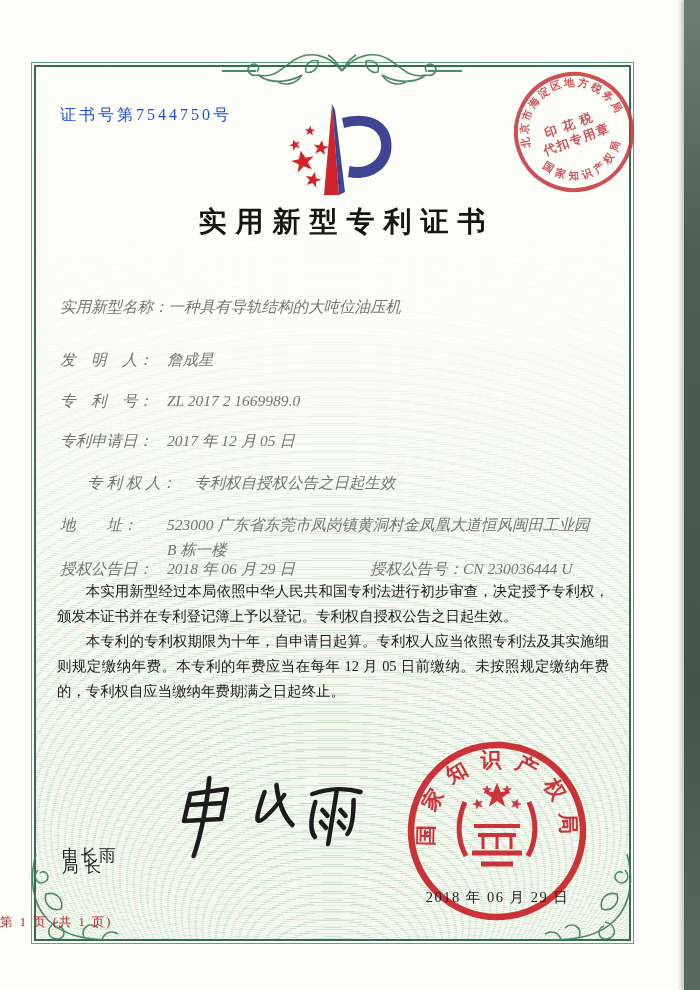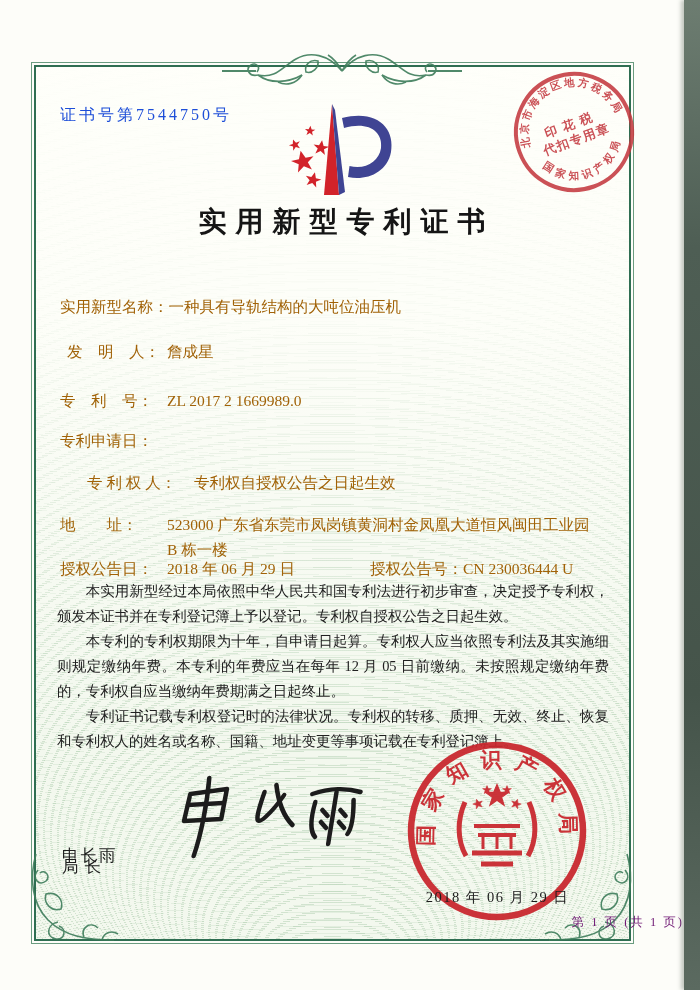--- a/index.html
+++ b/index.html
@@ -24,43 +24,43 @@
 
   .flourish{position:absolute;stroke:#3e7d5b;fill:none;opacity:.9;}
 
   .cert-no{position:absolute;left:60px;top:105px;font-size:16px;letter-spacing:3px;color:#1d4ed8;}
 
   .logo{position:absolute;left:282px;top:102px;}
 
   .title{position:absolute;left:0;top:203px;width:684px;text-align:center;
          font-size:28px;font-weight:bold;letter-spacing:9px;text-indent:9px;color:#151515;}
 
-  .frow{position:absolute;left:60px;display:flex;font-size:15.5px;line-height:25px;color:#a16207;}
+  .frow{position:absolute;left:60px;display:flex;font-size:15.5px;line-height:25px;color:#737373;font-style:italic;}
   .flabel{display:inline-block;min-width:107px;white-space:nowrap;}
   .fvalue{display:inline-block;}
   .addr-val{max-width:425px;}
   .auth-row{width:560px;}
   .auth2{position:absolute;left:310px;top:0;display:flex;}
 
   .paras{position:absolute;left:57px;top:579px;width:552px;font-size:14.4px;line-height:25px;
          text-align:justify;color:#202020;}
   .paras p{margin:0;text-indent:2em;}
 
   .sig-role{position:absolute;left:62px;top:856px;font-size:16.5px;letter-spacing:6px;}
   .sig-name{position:absolute;left:62px;top:845px;font-size:16.5px;letter-spacing:2px;}
   .autograph{position:absolute;left:163px;top:772px;}
 
   .seal{position:absolute;left:402px;top:736px;opacity:.93;}
   .seal-date{position:absolute;left:400px;top:888px;width:195px;text-align:center;
              font-size:14.5px;letter-spacing:1.5px;color:#1c1c1c;}
 
   .tax-stamp{position:absolute;left:499px;top:57px;transform:rotate(-20deg);opacity:.88;}
 
-  .footer{position:absolute;left:0;top:914px;width:684px;text-align:right;
-          font-size:12.5px;letter-spacing:2px;color:#701a75;}
+  .footer{position:absolute;left:0;top:914px;width:684px;text-align:left;
+          font-size:12.5px;letter-spacing:2px;color:#b91c1c;}
 </style>
 </head>
 <body>
 
 <div class="page">
 
   <div class="sheet">
 
     <div class="frame">
       <div class="frame-inner"></div>
@@ -136,30 +136,31 @@
         <use href="#star1" transform="translate(28,29) scale(0.52) rotate(5)"></use>
       </g>
     </svg>
 
     <div class="title">实用新型专利证书</div>
 
     <div class="frow" style="top:294px;">
       <span class="flabel">实用新型名称：</span>
       <span class="fvalue">一种具有导轨结构的大吨位油压机</span>
     </div>
-    <div class="frow" style="top:339px;text-align:center;">
+    <div class="frow" style="top:347px;">
       <span class="flabel">发　明　人：</span>
       <span class="fvalue">詹成星</span>
     </div>
     <div class="frow" style="top:388px;">
       <span class="flabel">专　利　号：</span>
       <span class="fvalue">ZL 2017 2 1669989.0</span>
     </div>
     <div class="frow" style="top:428px;">
       <span class="flabel">专利申请日：</span>
+      <span class="fvalue">2017 年 12 月 05 日</span>
     </div>
     <div class="frow" style="top:470px;margin-left:27px;">
       <span class="flabel">专 利 权 人：</span>
       <span class="fvalue">专利权自授权公告之日起生效</span>
     </div>
     <div class="frow" style="top:512px;">
       <span class="flabel">地　　址：</span>
       <span class="fvalue addr-val">523000 广东省东莞市凤岗镇黄洞村金凤凰大道恒风闽田工业园 B 栋一楼</span>
     </div>
     <div class="frow auth-row" style="top:556px;position:absolute;">
@@ -167,21 +168,20 @@
       <span class="fvalue">2018 年 06 月 29 日</span>
       <span class="auth2">
         <span class="flabel" style="min-width:0;">授权公告号：</span>
         <span class="fvalue">CN 230036444 U</span>
       </span>
     </div>
 
     <div class="paras">
       <p>本实用新型经过本局依照中华人民共和国专利法进行初步审查，决定授予专利权，颁发本证书并在专利登记簿上予以登记。专利权自授权公告之日起生效。</p>
       <p>本专利的专利权期限为十年，自申请日起算。专利权人应当依照专利法及其实施细则规定缴纳年费。本专利的年费应当在每年 12 月 05 日前缴纳。未按照规定缴纳年费的，专利权自应当缴纳年费期满之日起终止。</p>
-      <p>专利证书记载专利权登记时的法律状况。专利权的转移、质押、无效、终止、恢复和专利权人的姓名或名称、国籍、地址变更等事项记载在专利登记簿上。</p>
     </div>
 
     <div class="sig-role">局长</div>
     <div class="sig-name">申长雨</div>
     <svg class="autograph" width="215" height="100" viewBox="0 0 215 100">
       <g stroke="#1c1c1c" stroke-width="4.5" fill="none" stroke-linecap="round" stroke-linejoin="round" transform="skewX(-7)">
         <path d="M30,22 L66,17 L64,47 L27,49 Z"></path>
         <path d="M29,33 L64,31"></path>
         <path d="M47,6 C48,30 46,62 41,84"></path>
         <path d="M104,20 C99,42 97,56 108,45 C116,37 120,30 124,23"></path>

